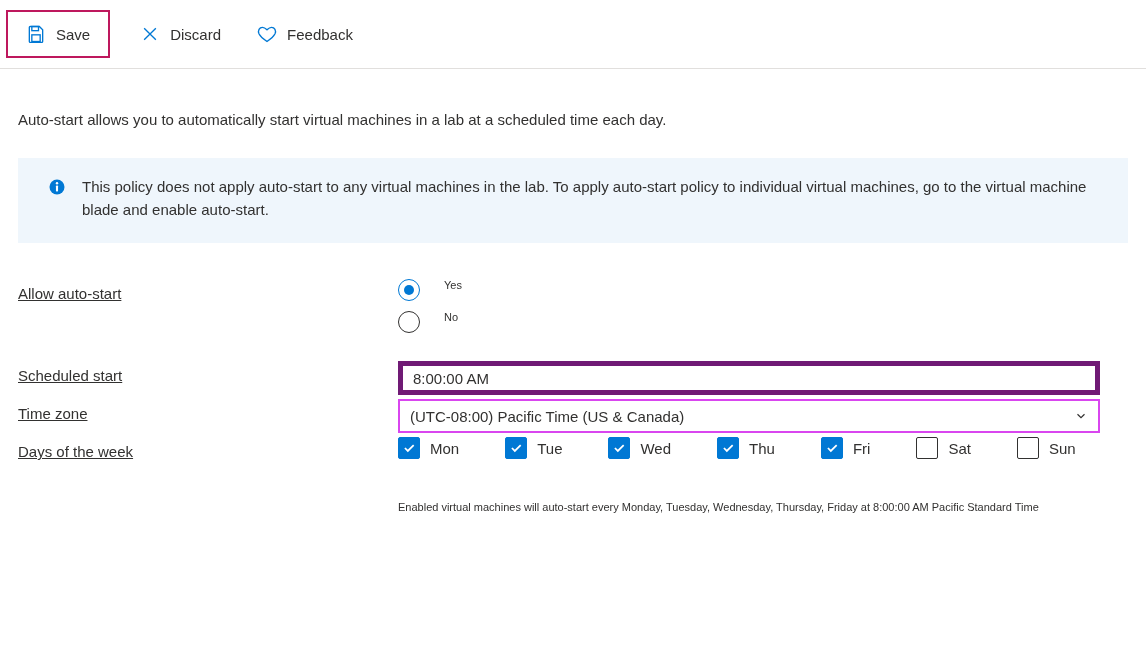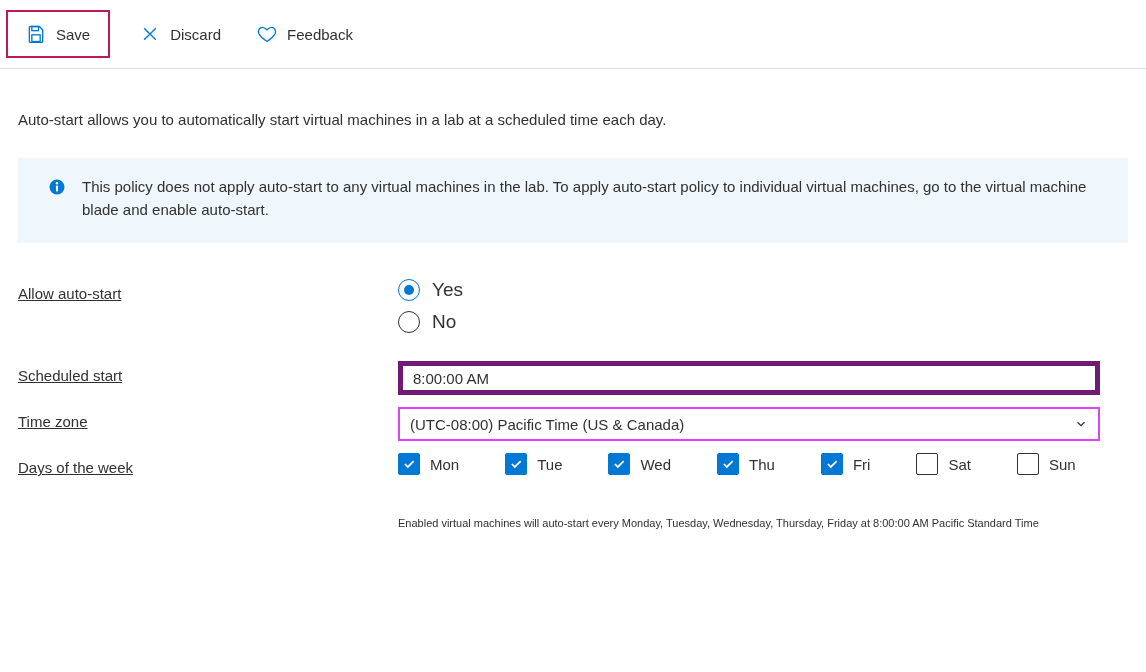--- a/index.html
+++ b/index.html
@@ -66,35 +66,35 @@
   .info-text {
     font-size: 15px;
     line-height: 1.5;
     color: #323130;
   }
   .form-row {
     display: flex;
     align-items: flex-start;
     margin-bottom: 28px;
   }
-  .form-row.compact { margin-bottom: 12px; }
+  .form-row.compact { margin-bottom: 4px; }
   .form-label {
     width: 380px;
     flex-shrink: 0;
     font-size: 15px;
     padding-top: 6px;
     color: #323130;
     text-decoration: underline;
   }
   .form-field {
     flex: 1;
     padding-right: 28px;
   }
   .radio-group { display: flex; flex-direction: column; gap: 10px; }
-  .radio-opt { display: flex; align-items: flex-end; gap: 12px; font-size: 19px; cursor: pointer;}
+  .radio-opt { display: flex; align-items: flex-start; gap: 24px; font-size: 11px; cursor: pointer;}
   .radio {
     width: 22px; height: 22px; border-radius: 50%;
     border: 1.5px solid #323130;
     display: inline-flex; align-items: center; justify-content: center;
   }
   .radio.selected { border-color: #0078d4; }
   .radio.selected::after {
     content: ""; width: 10px; height: 10px; border-radius: 50%;
     background: #0078d4;
   }

